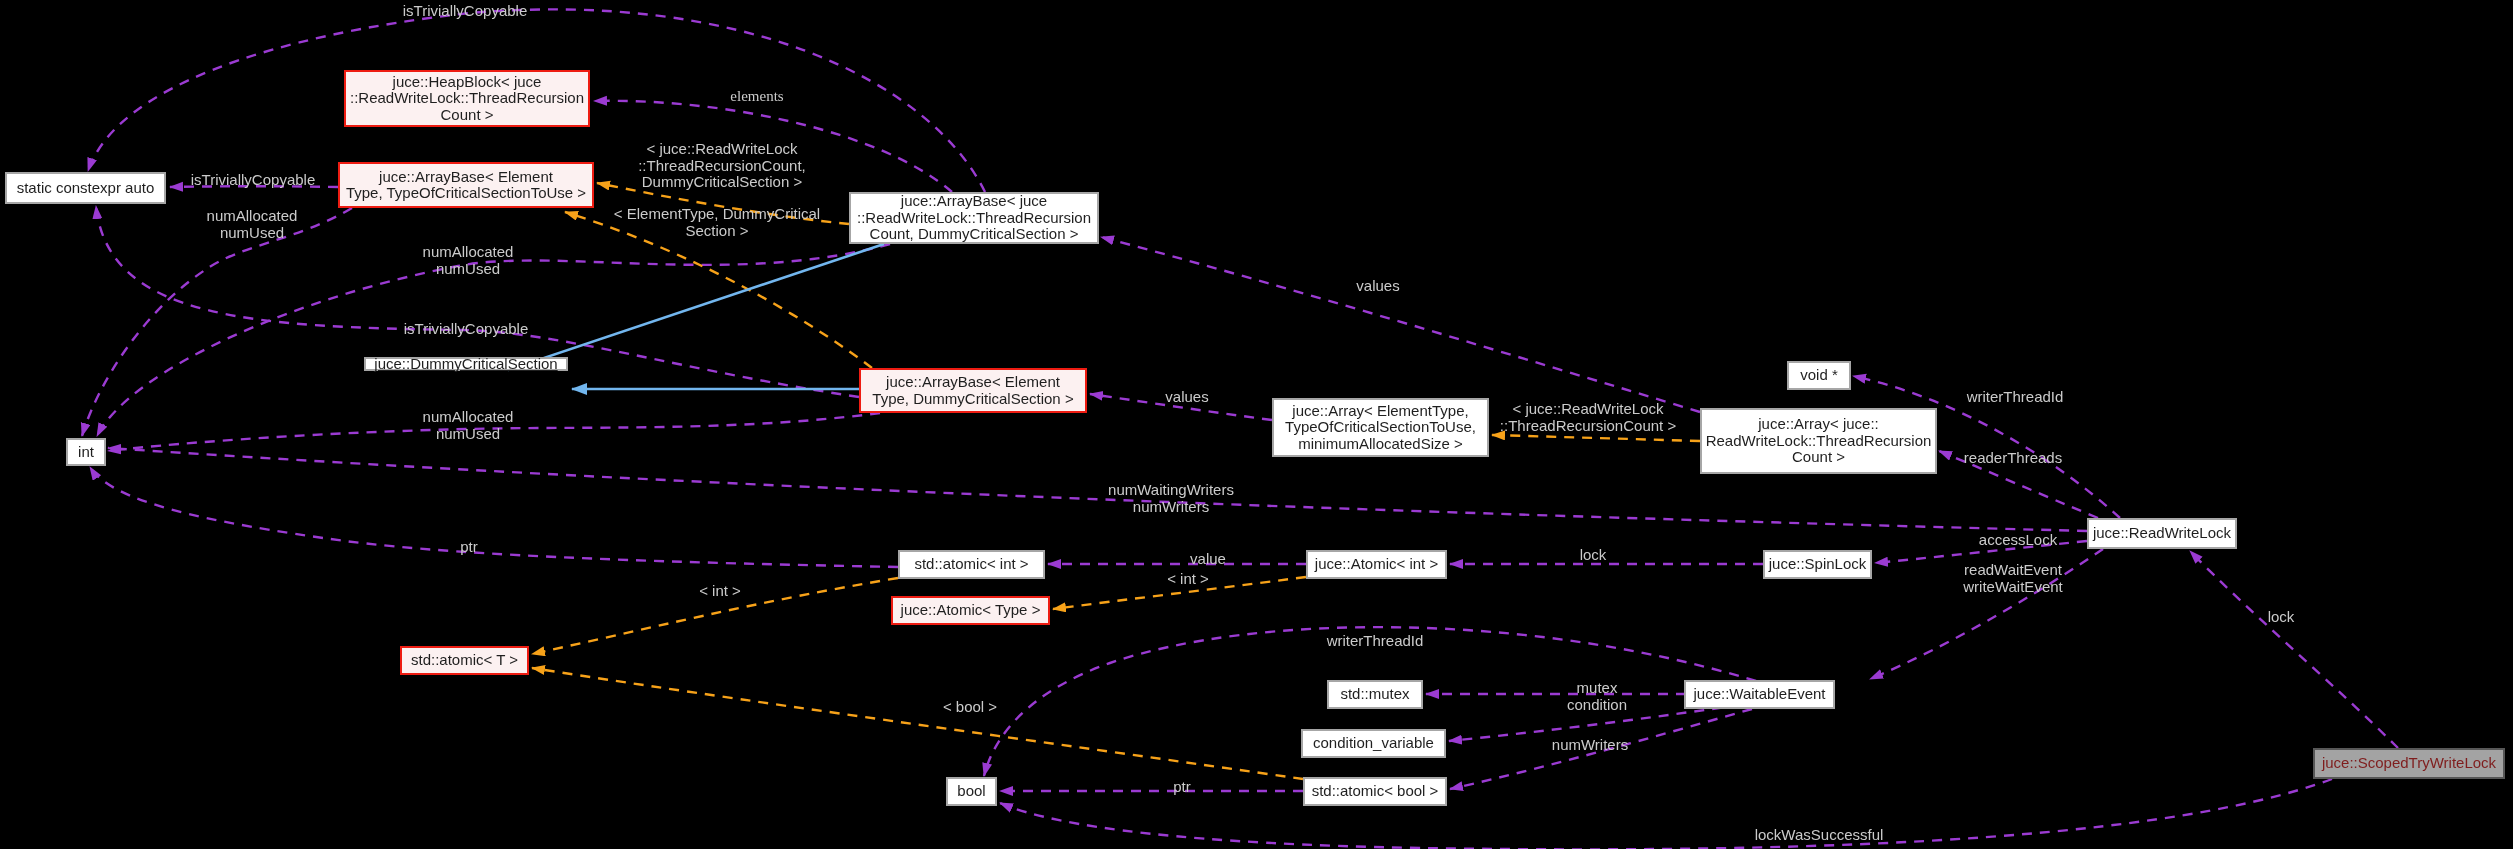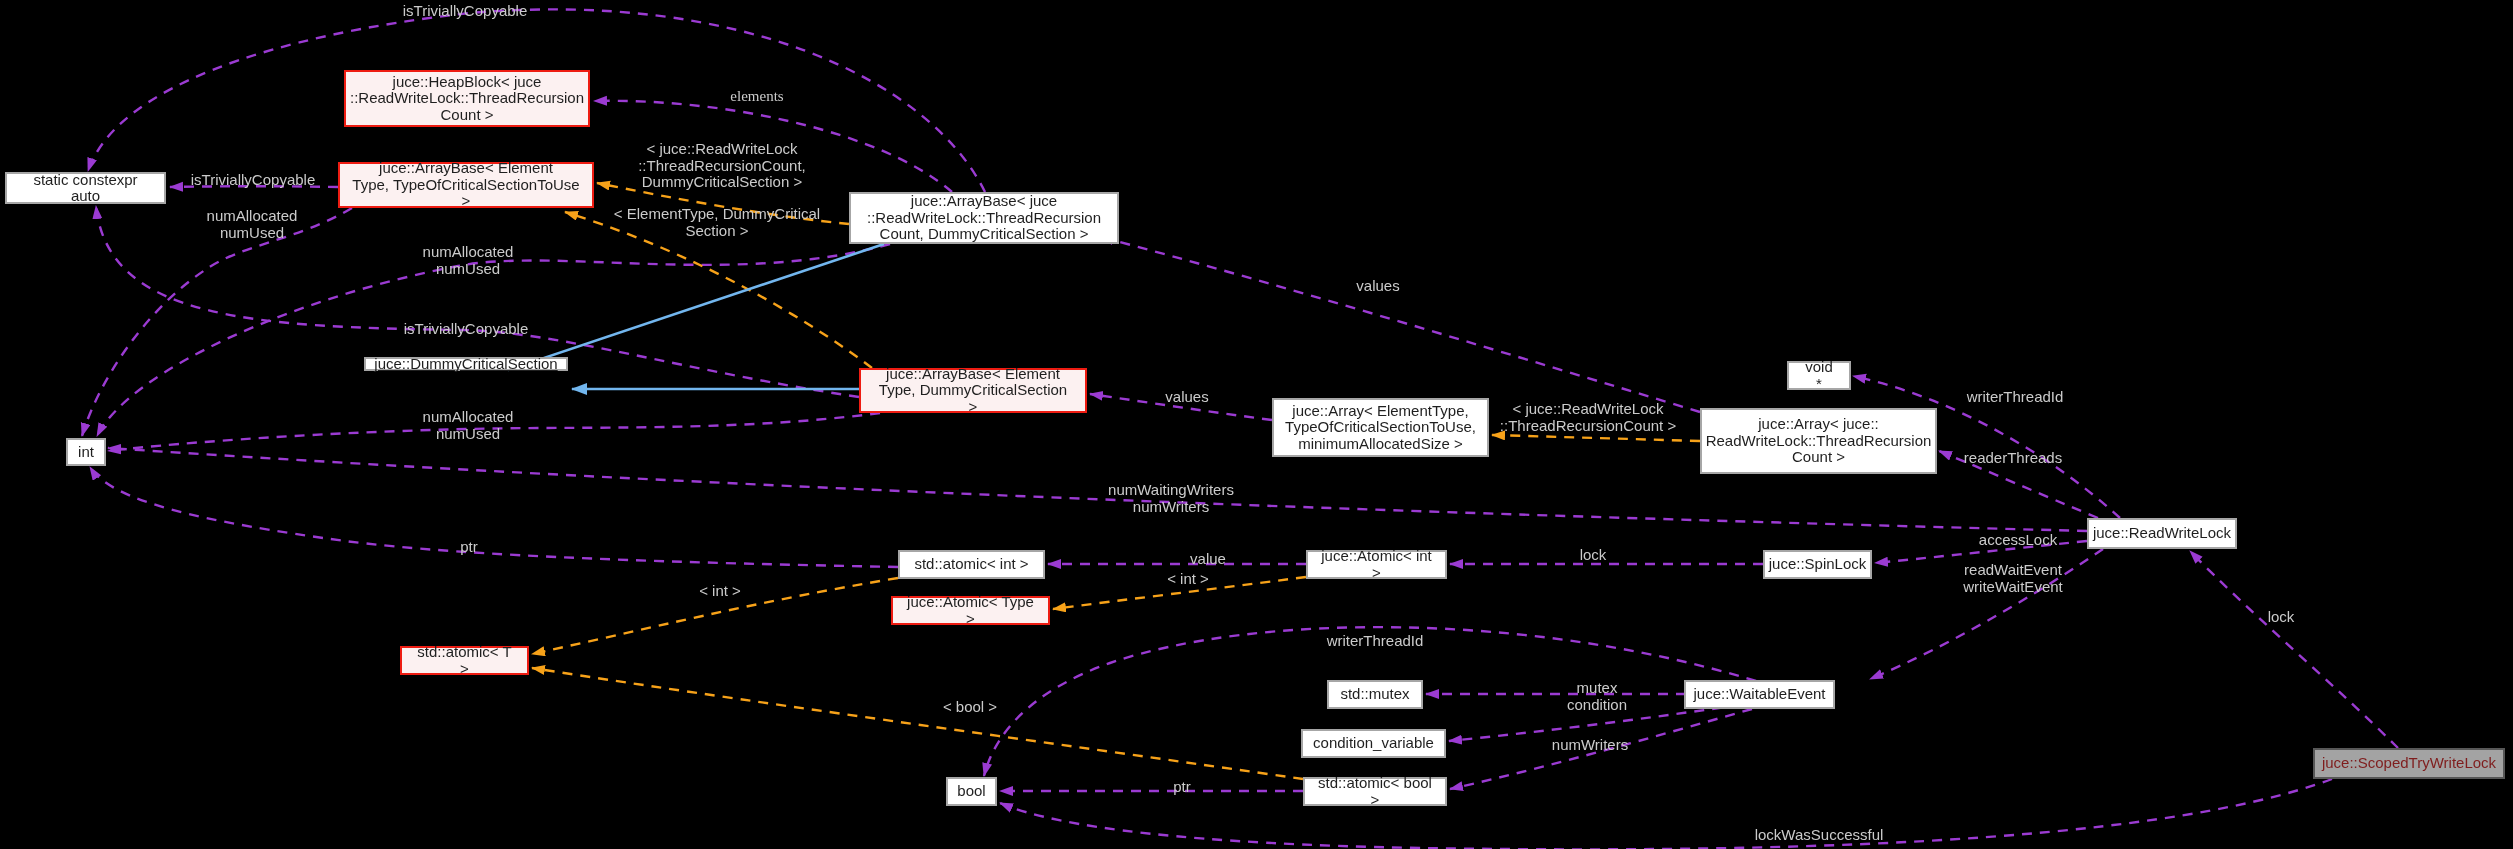--- a/index.html
+++ b/index.html
@@ -4,21 +4,21 @@
 <style>
   html,body{margin:0;padding:0;background:#000;}
   #canvas{position:relative;width:2513px;height:849px;background:#000;overflow:hidden;
           font-family:"Liberation Sans","DejaVu Sans",sans-serif;}
   #edges{position:absolute;left:0;top:0;width:2513px;height:849px;}
   .edge{fill:none;stroke-width:2.4px;}
   .edge.usage{stroke:#9b3bd2;stroke-dasharray:10 8;}
   .edge.template{stroke:#f7a219;stroke-dasharray:10 8;}
   .edge.inheritance{stroke:#72b6ee;stroke-width:2.6px;}
   .node{position:absolute;box-sizing:border-box;display:flex;align-items:center;justify-content:center;
-        text-align:center;white-space:pre-line;font-size:15px;line-height:16.5px;padding:1px 12px;
+        text-align:center;white-space:pre-line;font-size:15px;line-height:16.5px;padding:1px 4px;
         color:#1f1f1f;z-index:2;}
   .node.plain{background:#ffffff;border:2px solid #a6a6a6;}
   .node.red{background:#fcf1f1;border:2px solid #ee1c12;}
   .node.current{background:#a3a3a3;border:2px solid #575757;color:#7f1d1d;}
   .edge-label{position:absolute;transform:translate(-50%,-50%);color:#cbcbcb;font-size:15px;
               line-height:16.5px;text-align:center;white-space:pre-line;z-index:3;}
 </style>
 </head>
 <body>
 
@@ -70,21 +70,21 @@
         <path d="M 859,389 L 572,389" class="edge inheritance" marker-end="url(#arrow-inheritance)"></path>
       </g>
   </svg>
   <div id="nodes">
       <div class="node plain" style="left: 5px; top: 172px; width: 161px; height: 32px;">static constexpr auto</div>
       <div class="node red" style="left: 344px; top: 70px; width: 246px; height: 57px;">juce::HeapBlock&lt; juce
 ::ReadWriteLock::ThreadRecursion
 Count &gt;</div>
       <div class="node red" style="left: 338px; top: 162px; width: 256px; height: 46px;">juce::ArrayBase&lt; Element
 Type, TypeOfCriticalSectionToUse &gt;</div>
-      <div class="node plain" style="left: 849px; top: 192px; width: 270px; height: 52px;">juce::ArrayBase&lt; juce
+      <div class="node plain" style="left: 849px; top: 192px; width: 250px; height: 52px;">juce::ArrayBase&lt; juce
 ::ReadWriteLock::ThreadRecursion
 Count, DummyCriticalSection &gt;</div>
       <div class="node plain" style="left: 364px; top: 357px; width: 204px; height: 14px; text-decoration: underline;">juce::DummyCriticalSection</div>
       <div class="node red" style="left: 859px; top: 368px; width: 228px; height: 45px;">juce::ArrayBase&lt; Element
 Type, DummyCriticalSection &gt;</div>
       <div class="node plain" style="left: 66px; top: 438px; width: 40px; height: 28px;">int</div>
       <div class="node plain" style="left: 1272px; top: 398px; width: 217px; height: 59px;">juce::Array&lt; ElementType,
 TypeOfCriticalSectionToUse,
 minimumAllocatedSize &gt;</div>
       <div class="node plain" style="left: 1700px; top: 408px; width: 237px; height: 66px;">juce::Array&lt; juce::

